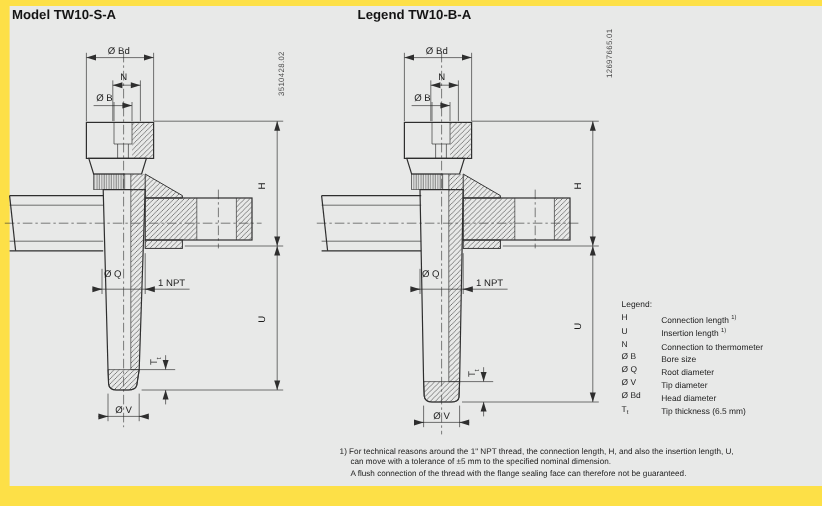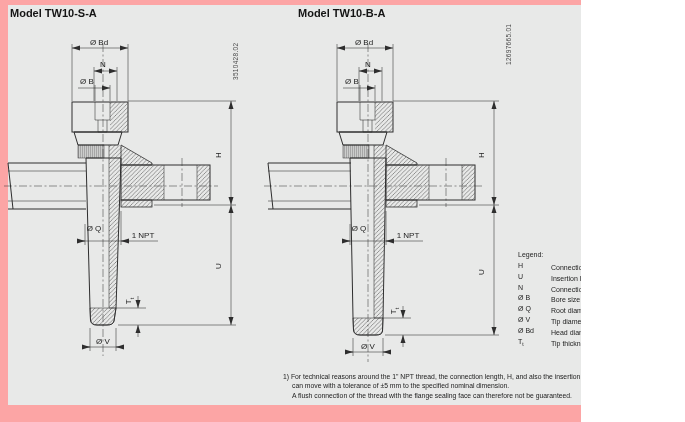--- a/index.html
+++ b/index.html
@@ -1,16 +1,16 @@
 <!DOCTYPE html>
 <html><head>
 <meta charset="utf-8">
 <style>
   html,body{margin:0;padding:0;background:#ffffff;}
-  .page{position:relative;width:581px;height:422px;background:#fca5a5;overflow:hidden;
+  .page{position:relative;width:685px;height:422px;background:#fde047;overflow:hidden;
         font-family:"Liberation Sans","DejaVu Sans",sans-serif;}
   .panel{position:absolute;left:8px;top:5px;width:677px;height:400px;background:#e8e9e8;}
   .title{position:absolute;top:7px;font-size:11px;font-weight:bold;color:#141414;white-space:nowrap;}
   .t-left{left:10px;}
   .t-right{left:298px;}
   .docnum{position:absolute;font-size:6.5px;color:#4a4a4a;white-space:nowrap;
           transform-origin:0 0;transform:rotate(-90deg);letter-spacing:0.3px;}
   .d-left{left:232px;top:80px;}
   .d-right{left:505px;top:65px;}
   svg.draw{position:absolute;left:0;top:0;}
@@ -30,21 +30,21 @@
             line-height:9.4px;color:#222;}
   .fn-indent{padding-left:9px;}
 </style>
 </head>
 <body>
 
 <div class="page">
   <div class="panel"></div>
 
   <div class="title t-left">Model TW10-S-A</div>
-  <div class="title t-right">Model TW10-B-A</div>
+  <div class="title t-right">Legend TW10-B-A</div>
 
   <div class="docnum d-left">3510428.02</div>
   <div class="docnum d-right">12697665.01</div>
 
   <svg class="draw" width="685" height="422" viewBox="0 0 685 422">
     <defs>
       <pattern id="h" patternUnits="userSpaceOnUse" width="4.2" height="4.2">
         <path d="M-1,5.2 L5.2,-1" stroke="#4c4c4c" stroke-width="0.55"></path>
         <path d="M3.2,5.2 L5.2,3.2" stroke="#4c4c4c" stroke-width="0.55"></path>
       </pattern>

